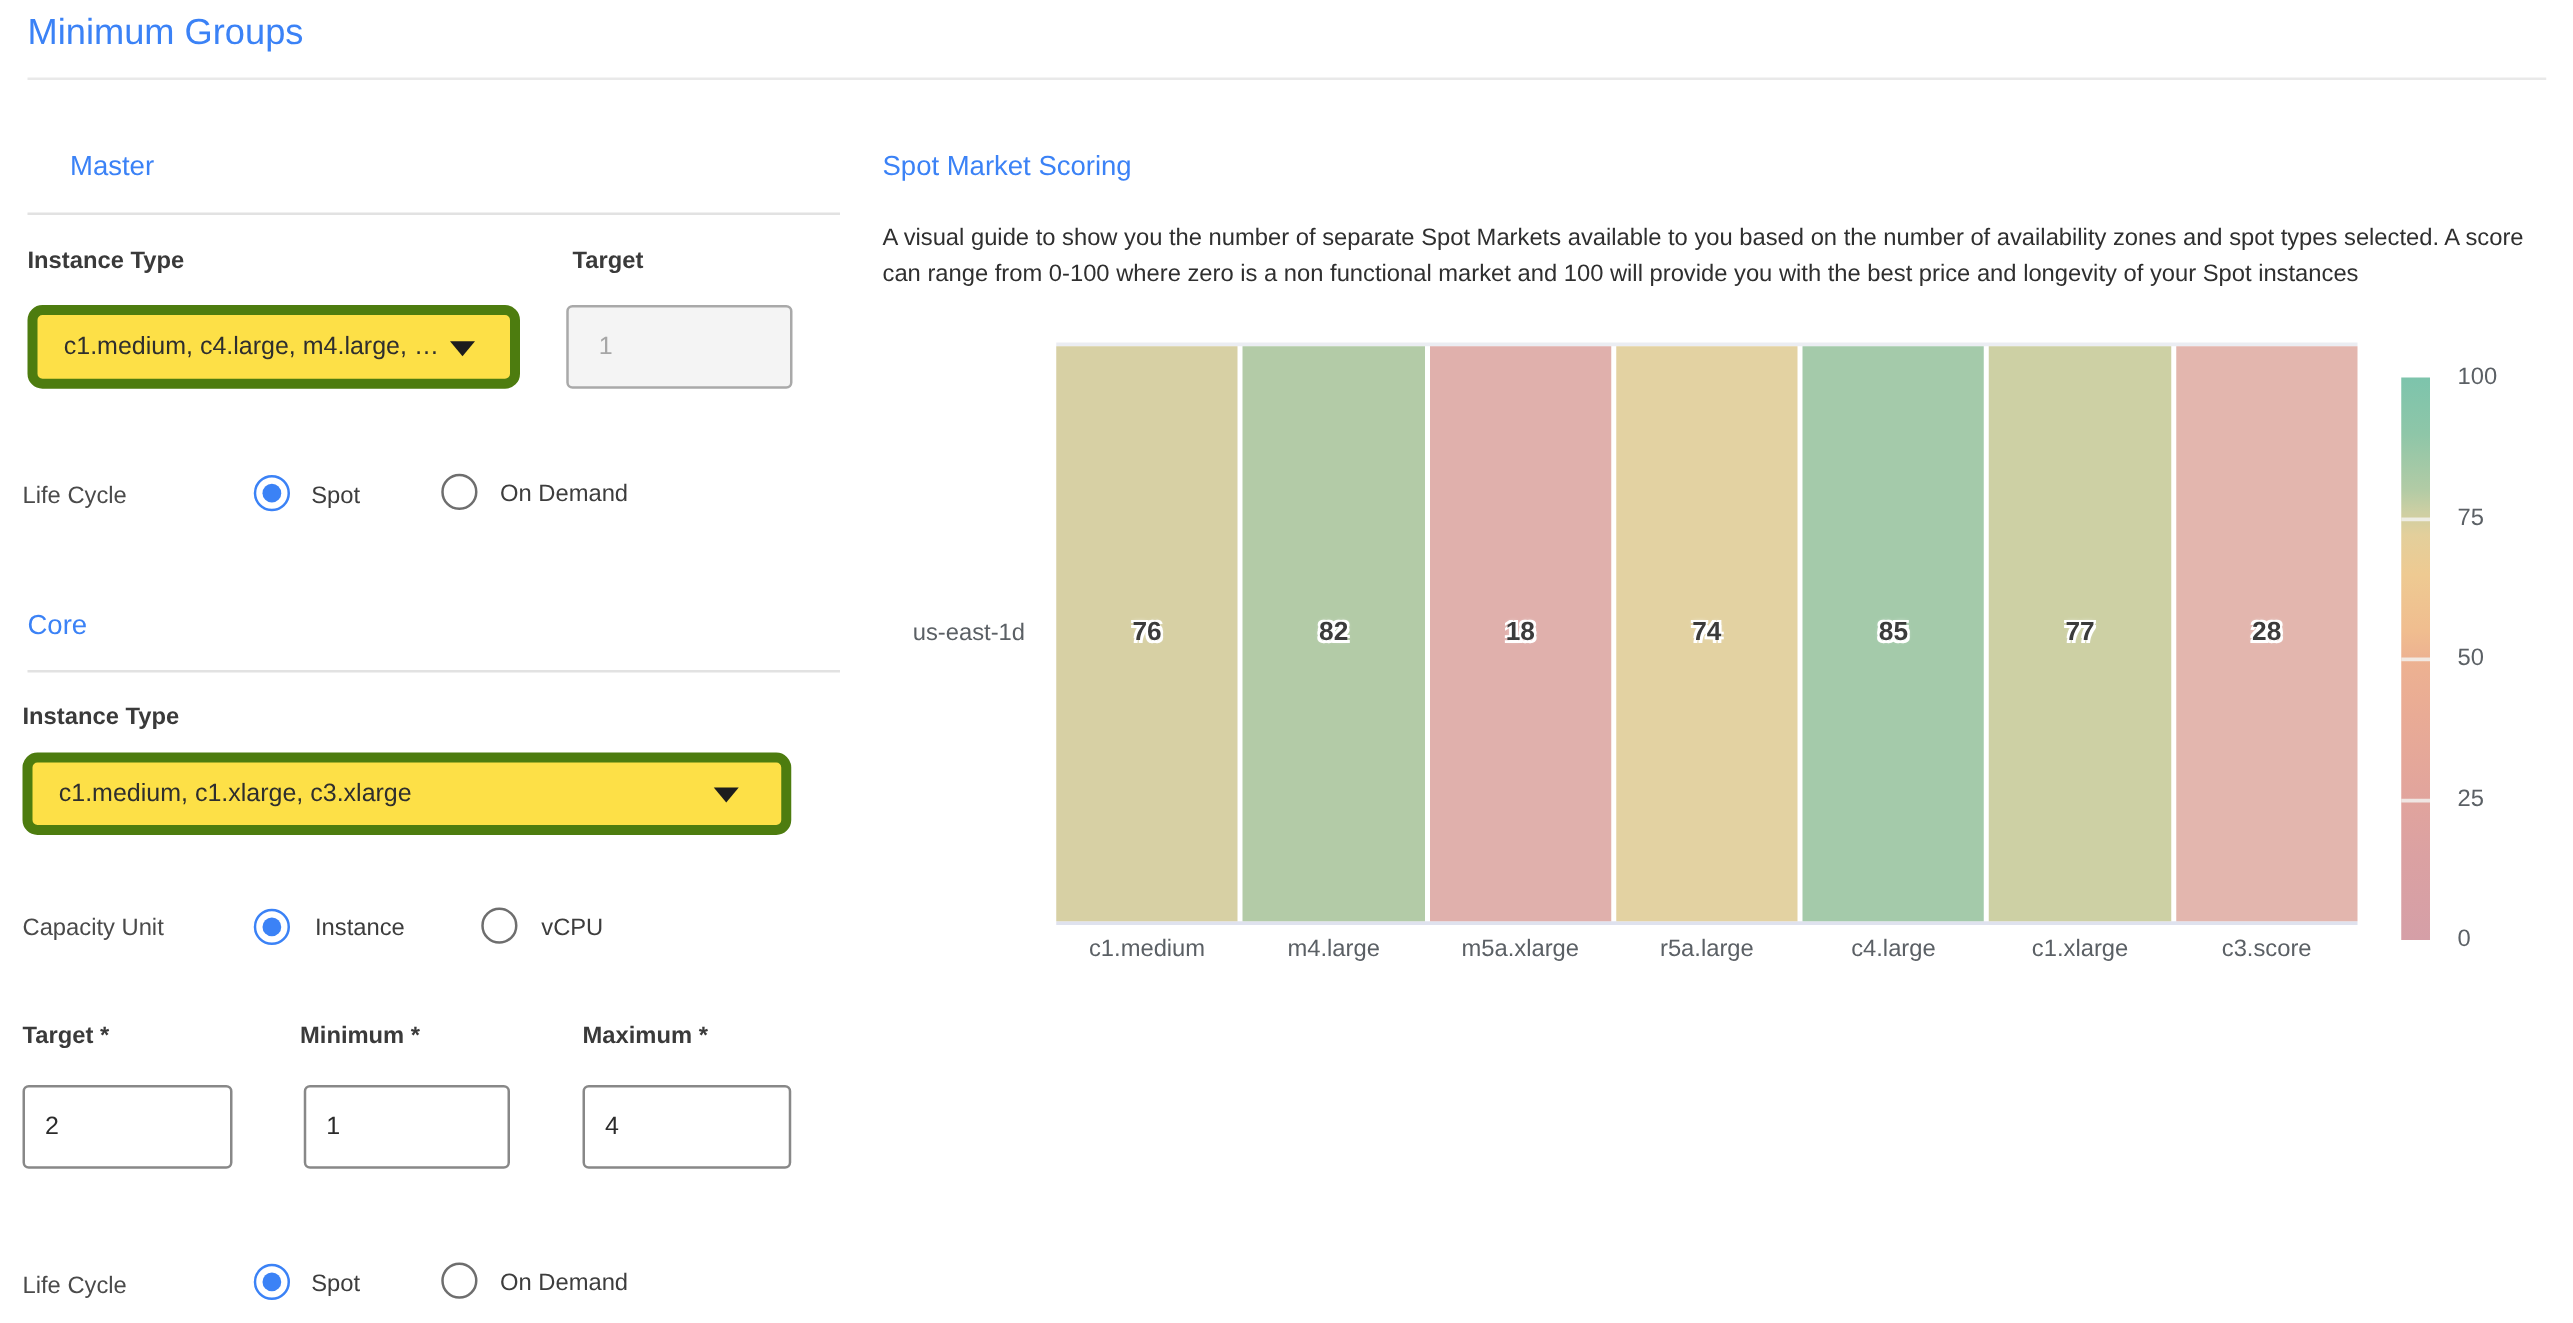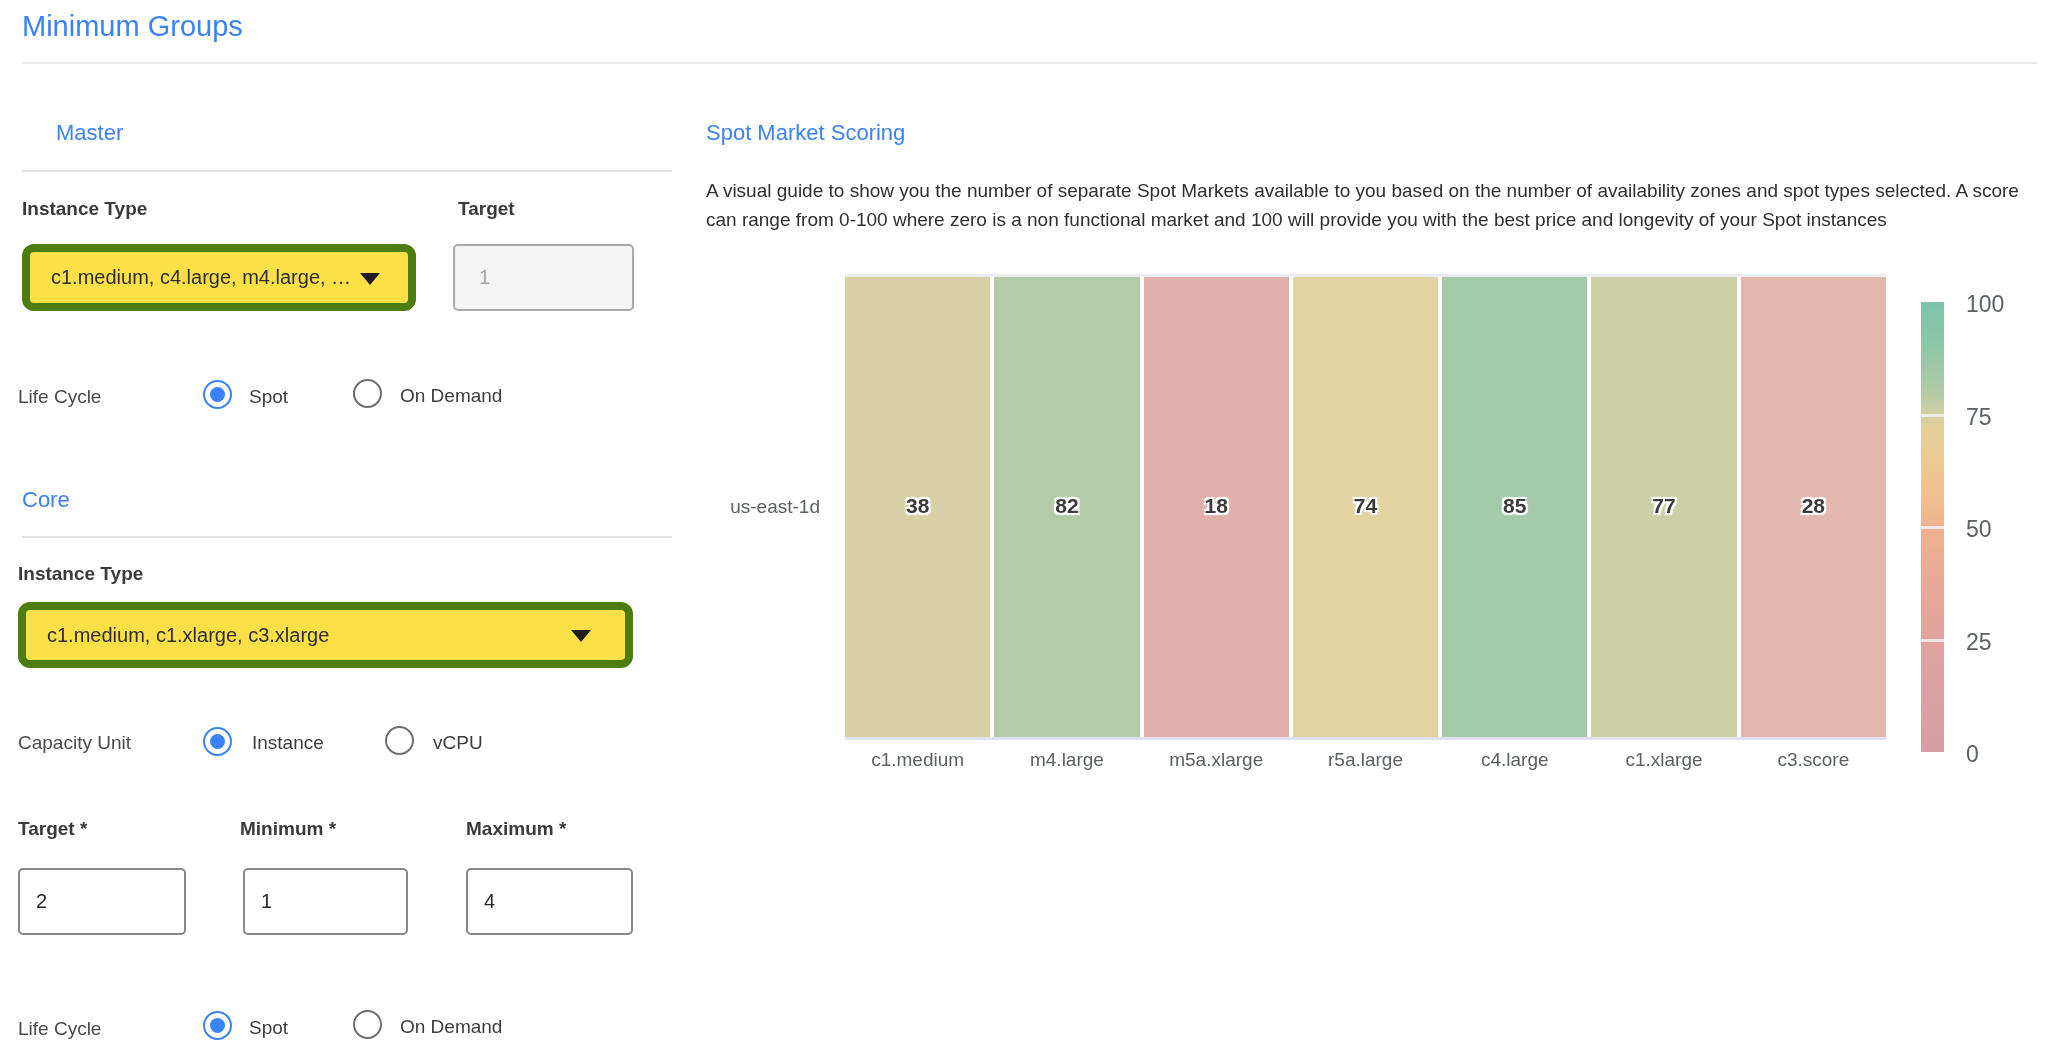--- a/index.html
+++ b/index.html
@@ -42,21 +42,21 @@
             text-shadow:-2px -2px 0 #fff, 2px -2px 0 #fff, -2px 2px 0 #fff, 2px 2px 0 #fff, 0 0 4px #fff; }
   .hm-collabels { position:absolute; display:flex; gap:4px; }
   .hm-collabel { flex:1; text-align:center; font-size:19px; color:#5b6065; }
   .hm-rowlabel { position:absolute; text-align:right; font-size:19px; color:#5b6065; }
 
   .cbar { position:absolute; background:linear-gradient(to bottom,
           #7dc4ac 0%, #8ec6a8 10%, #b2cba5 20%, #cdcfa3 24%, #e3cf9b 28%,
           #eeca92 35%, #f0bd8f 45%, #edb291 50%, #e9ab95 60%, #e1a49d 75%,
           #dba1a2 85%, #d59fa7 100%); }
   .cbar-sep { position:absolute; left:0; right:0; height:3px; background:#f2f2f0; opacity:.85; }
-  .cbar-tick { position:absolute; font-size:23px; color:#5b6065; }
+  .cbar-tick { position:absolute; font-size:19px; color:#5b6065; }
 </style>
 </head>
 <body>
 
 <div id="app">
 
   <div class="abs page-title" style="left:22px; top:10px;">Minimum Groups</div>
   <div class="rule top" style="left:22px; top:62px; width:2015px;"></div>
 
   <div class="abs section-title" style="left:12px; top:120px;margin-left:44px;">Master</div>
@@ -105,21 +105,21 @@
   <span class="abs radio-label" style="left:249px; top:1017px;">Spot</span>
   <span class="radio" style="left:353px; top:1010px;"></span>
   <span class="abs radio-label" style="left:400px; top:1016px;">On Demand</span>
 
   <div class="abs section-title" style="left:706px; top:120px;">Spot Market Scoring</div>
   <div class="abs desc" style="left:706px; top:176px; width:1332px;">A visual guide to show you the number of separate Spot Markets available to you based on the number of availability zones and spot types selected. A score can range from 0-100 where zero is a non functional market and 100 will provide you with the best price and longevity of your Spot instances</div>
 
   <div class="hm-rowlabel" style="left:690px; top:496px; width:130px;">us-east-1d</div>
   <div class="hm-grid" style="left:845px; top:274px; width:1041px; height:466px;">
       <div class="hm-cell" style="background: rgb(215, 208, 164);">
-        <span class="hm-val">38</span>
+        <span class="hm-val">76</span>
       </div>
       <div class="hm-cell" style="background: rgb(179, 203, 167);">
         <span class="hm-val">82</span>
       </div>
       <div class="hm-cell" style="background: rgb(224, 176, 172);">
         <span class="hm-val">18</span>
       </div>
       <div class="hm-cell" style="background: rgb(227, 210, 162);">
         <span class="hm-val">74</span>
       </div>

